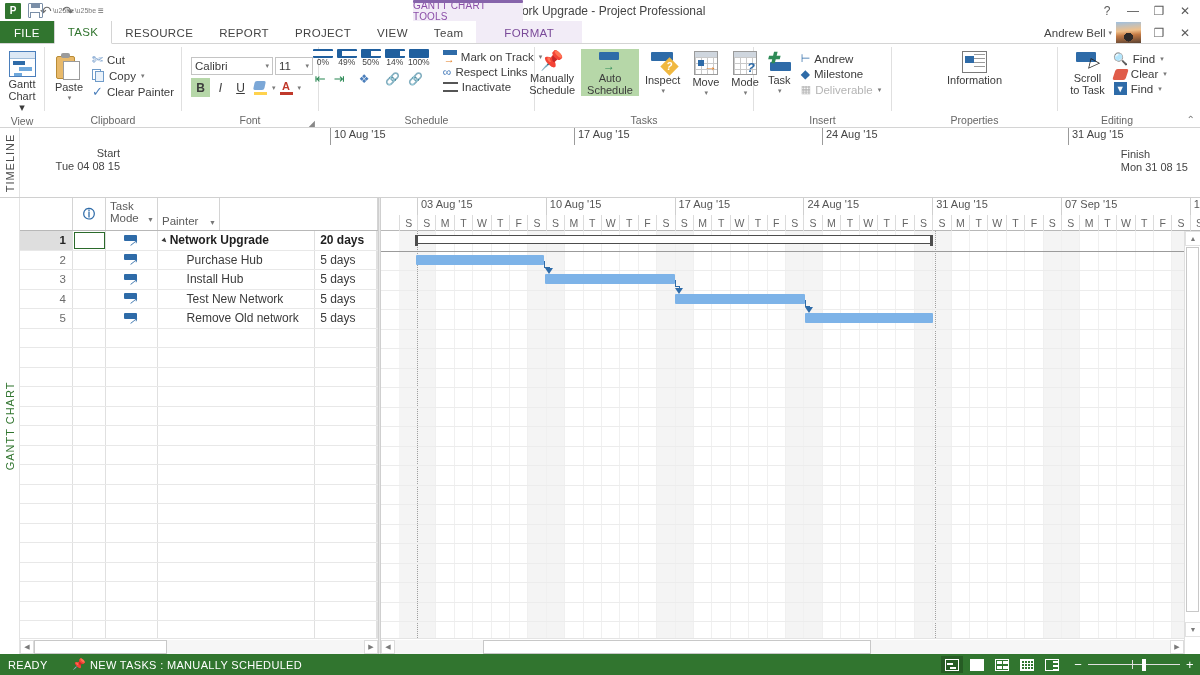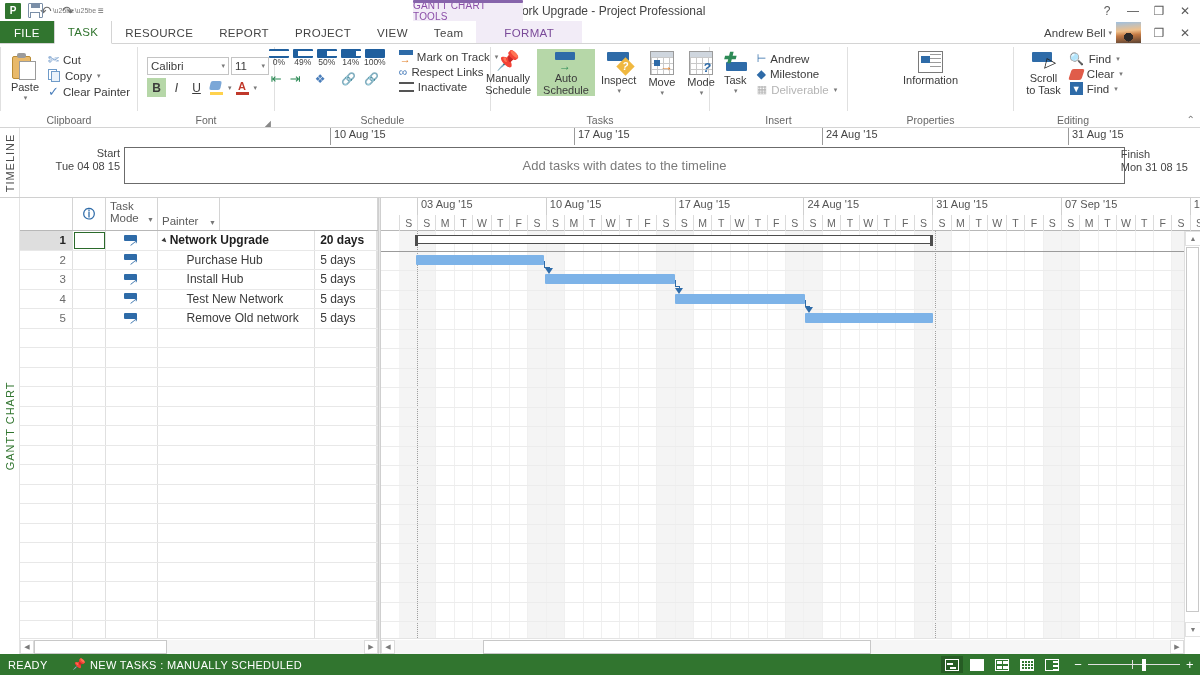--- a/index.html
+++ b/index.html
@@ -296,20 +296,37 @@
       <div class="avatar">
           <div class="head"></div>
         </div>
       <div class="win-btn">❐</div>
       <div class="win-btn">✕</div>
     </div>
   </div>
 
   <div class="ribbon">
 
+    <div class="group" style="width:44px">
+      <div class="gcontent">
+        <div class="bigbtn">
+          <span class="ic">
+            <span class="gantt-ic">
+                <i class="b1"></i>
+                <i class="b2"></i>
+                <i class="b3"></i>
+              </span>
+          </span>
+          <span class="lbl">
+            <span>Gantt</span><br><span>Chart ▾</span>
+          </span>
+        </div>
+      </div>
+      <div class="glabel">View</div>
+    </div>
     <div class="gsep"></div>
 
     <div class="group" style="width:136px">
       <div class="gcontent" style="align-items:flex-start;">
         <div class="bigbtn" style="padding-top:4px">
           <span class="ic">
             <span class="paste-ic">
                 <i class="cb"></i>
                 <i class="clip"></i>
                 <i class="pg"></i>
@@ -607,23 +624,20 @@
     <div class="tl-body">
       <div class="tl-scale">
         <div class="tl-tick" style="left:310px">10 Aug '15</div>
         <div class="tl-tick" style="left:554px">17 Aug '15</div>
         <div class="tl-tick" style="left:802px">24 Aug '15</div>
         <div class="tl-tick" style="left:1048px">31 Aug '15</div>
       </div>
       <div style="position:absolute;left:0;top:19px;width:100px;text-align:right;font-size:11px;color:#444;line-height:13px;">
         <div>Start</div>
         <div>Tue 04 08 15</div>
-      </div>
-      <div class="tl-pan" style="left:104px;right:75px;">
-        <span>Add tasks with dates to the timeline</span>
       </div>
       <div class="tl-finish" style="right:12px;">
         <div>Finish</div>
         <div>Mon 31 08 15</div>
       </div>
     </div>
   </div>
 
   <div class="main">
     <div class="gcvtab vtab gantt">

